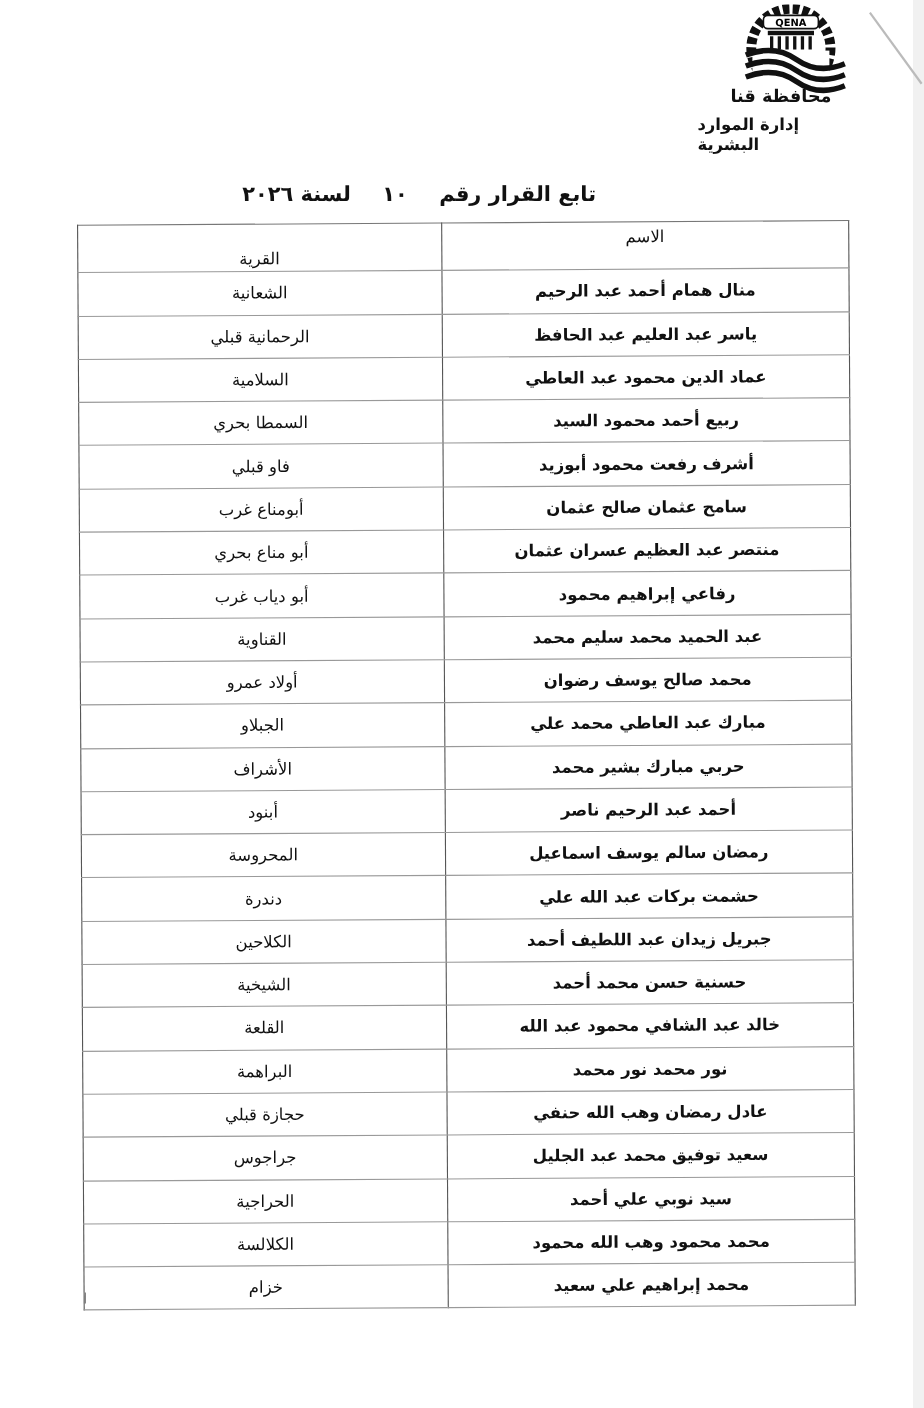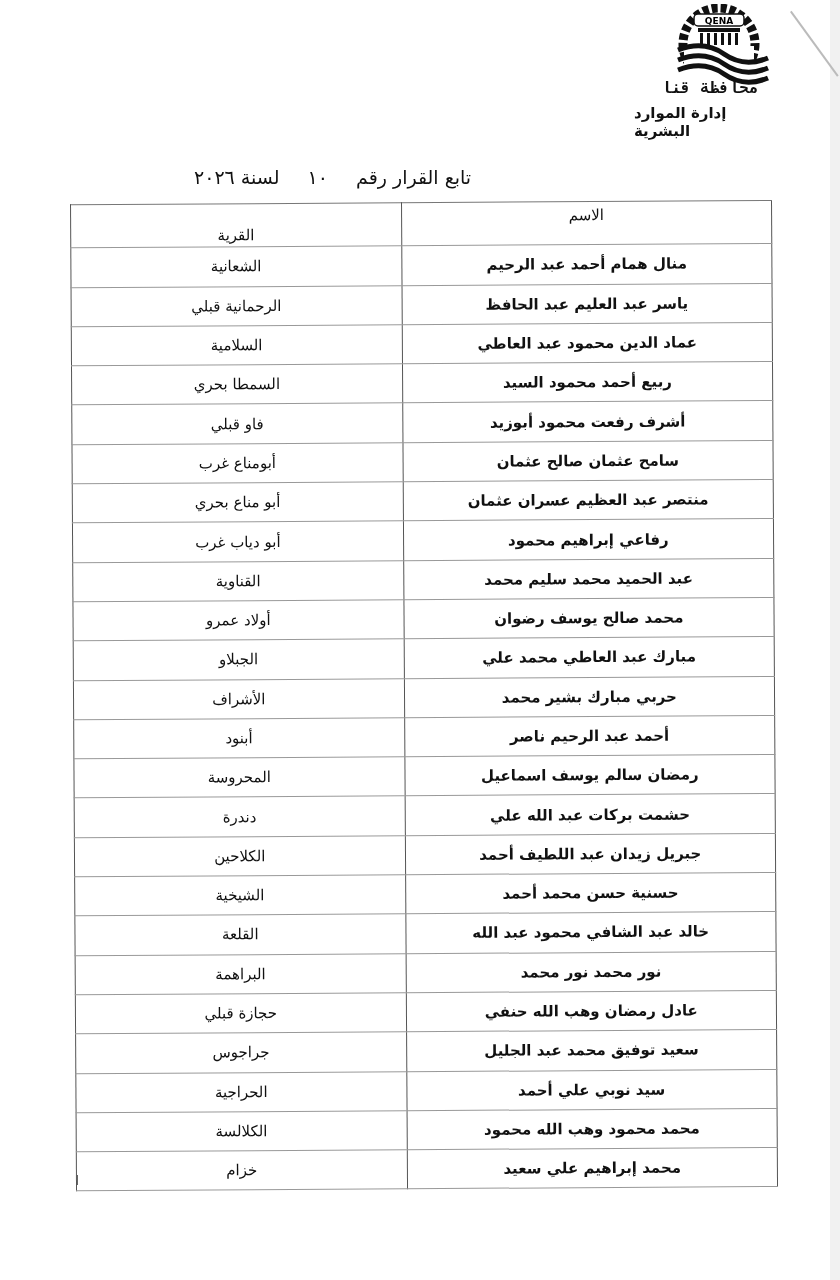--- a/index.html
+++ b/index.html
@@ -3,25 +3,25 @@
   <meta charset="utf-8">
   <style>
     html, body { margin:0; padding:0; }
     body {
       width:840px; height:1280px; background:#ffffff; position:relative; overflow:hidden;
       font-family:"DejaVu Sans", sans-serif; color:#111;
     }
     .right-strip { position:absolute; right:0; top:0; width:10px; height:1280px; background:#f1f1f1; }
     .fold-line { position:absolute; left:790px; top:12px; width:2px; height:80px; background:#bbb; transform:rotate(-36deg); transform-origin:top left; }
     .logo { position:absolute; left:664px; top:4px; width:110px; height:86px; }
-    .gov-name { position:absolute; left:650px; top:78px; width:120px; text-align:center; direction:rtl; font-weight:bold; font-size:16px;font-family:Liberation Mono, monospace; }
+    .gov-name { position:absolute; left:650px; top:78px; width:120px; text-align:center; direction:rtl; font-weight:bold; font-size:16px; }
     .dept-name { position:absolute; left:634px; top:104px; width:140px; text-align:left; direction:rtl; font-weight:bold; font-size:15px; }
     .title {
-      position:absolute; left:172px; top:166px; width:360px; direction:rtl; text-align:left;
-      font-weight:normal; font-size:19px; white-space:nowrap;
+      position:absolute; left:190px; top:166px; width:360px; direction:rtl; text-align:center;
+      font-weight:bold; font-size:19px; white-space:nowrap;
     }
     .title span { margin-left:22px; }
     table.list {
       position:absolute; left:70px; top:200px; width:702px; border-collapse:collapse;
       direction:rtl; transform:rotate(-0.35deg); transform-origin:top right;
     }
     table.list td {
       border-top:1px solid #777; border-bottom:1px solid #999; height:38.3px; padding:0;
       font-size:15px; font-weight:bold; text-align:center; vertical-align:middle;
     }

